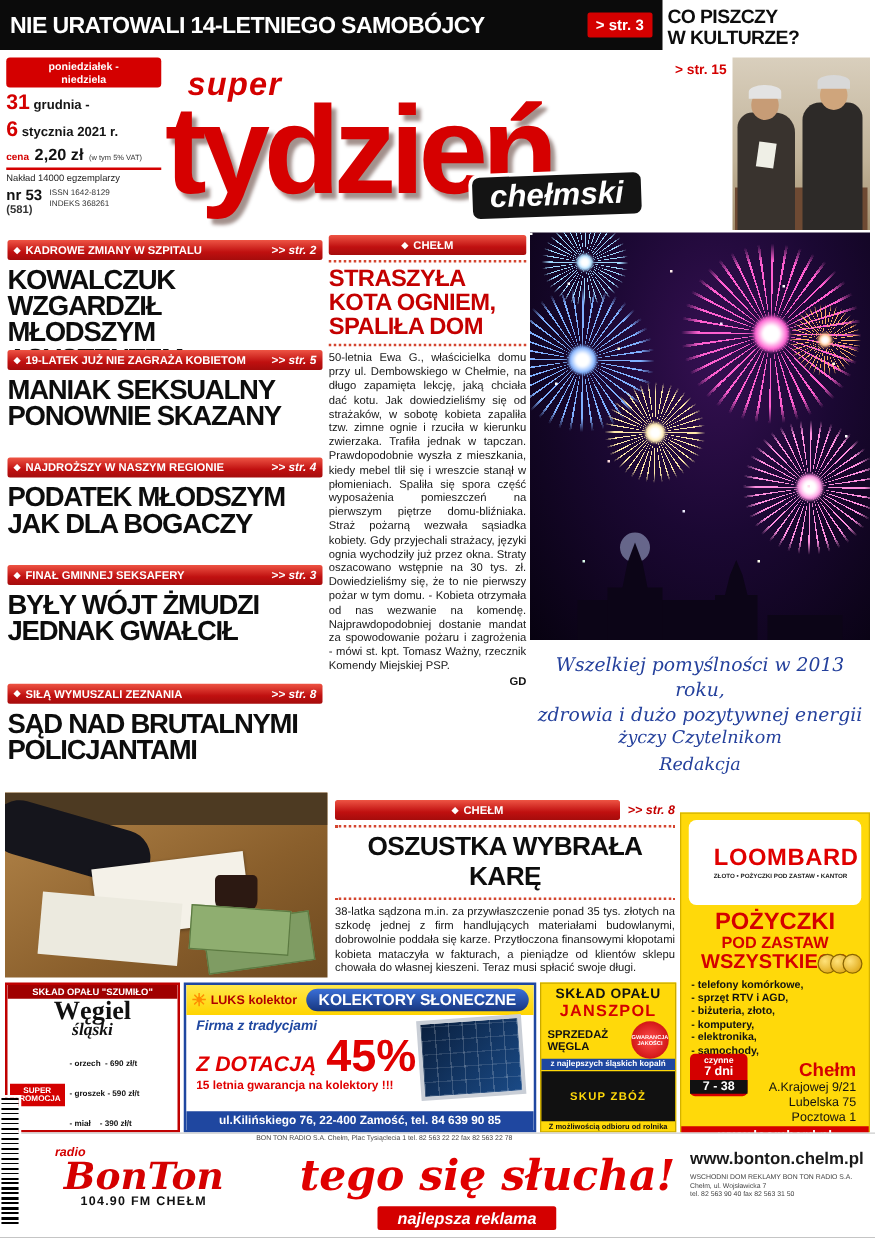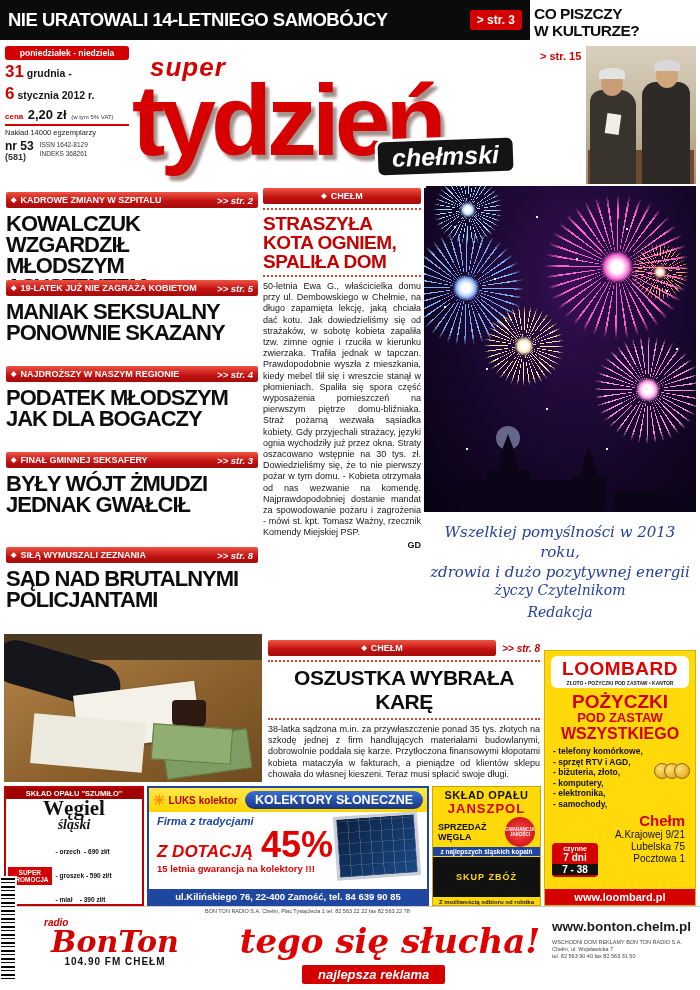--- a/index.html
+++ b/index.html
@@ -20,21 +20,21 @@
 .pp-fig1{position:absolute;left:4px;top:44px;width:46px;height:94px;background:#39332e;border-radius:12px 16px 0 0}
 .pp-head1{position:absolute;left:15px;top:26px;width:22px;height:24px;background:#c79c76;border-radius:50%}
 .pp-hair1{position:absolute;left:13px;top:22px;width:26px;height:11px;background:#e3e3e3;border-radius:50% 50% 0 0}
 .pp-fig2{position:absolute;right:6px;top:36px;width:48px;height:102px;background:#2d2a28;border-radius:14px 12px 0 0}
 .pp-head2{position:absolute;right:18px;top:18px;width:22px;height:24px;background:#cfa57c;border-radius:50%}
 .pp-hair2{position:absolute;right:16px;top:14px;width:26px;height:11px;background:#d8d8d8;border-radius:50% 50% 0 0}
 .pp-shirt{position:absolute;left:20px;top:68px;width:14px;height:20px;background:#efefe6;transform:rotate(8deg)}
 
 
 .minfo{position:absolute;left:5px;top:46px;width:124px}
-.daybadge{background:#d40000;color:#fff;font-weight:bold;font-size:8.5px;text-align:center;border-radius:3px;padding:2px 6px}
+.daybadge{background:#d40000;color:#fff;font-weight:bold;font-size:8.5px;text-align:center;border-radius:3px;padding:2px 16px}
 .drow{margin-top:2px;white-space:nowrap}
 .dnum{color:#d40000;font-weight:bold;font-size:17px}
 .dtxt{font-weight:bold;font-size:10.5px;color:#151515}
 .prow{margin-top:1px;border-bottom:2px solid #d40000;padding-bottom:1px;white-space:nowrap}
 .plab{color:#d40000;font-weight:bold;font-size:8px}
 .pval{font-weight:bold;font-size:13px;color:#111}
 .pvat{font-size:6px;color:#333}
 .circ{font-size:7.5px;margin-top:2px;color:#222}
 .issue{display:flex;margin-top:3px;gap:6px;align-items:flex-start}
 .ino{font-weight:bold;font-size:12px;line-height:12px}
@@ -86,21 +86,21 @@
 
 
 .a2{position:absolute;left:268px;top:640px;width:272px}
 .a2 .hrow{display:flex;align-items:center;gap:6px}
 .a2 .kbar{flex:1}
 .pgref2{color:#c40000;font-weight:bold;font-size:10px;font-style:italic;white-space:nowrap}
 .a2 h1{font-size:21px;text-align:center;letter-spacing:-0.5px;color:#0d0d0d;margin:1px 0;font-weight:bold}
 
 
 .loom{position:absolute;left:544px;top:650px;width:152px;height:256px;background:#ffd90a;border:1px solid #d4b200;display:flex;flex-direction:column}
-.lbox{background:#fff;border-radius:6px;margin:5px 6px 2px;padding:2px;text-align:center}
+.lbox{background:#fff;border-radius:6px;margin:5px 6px 2px;padding:20px;text-align:center}
 .lbrand{color:#e00000;font-size:19px;font-weight:bold;letter-spacing:.5px}
 .ltag{font-size:5px;color:#222;font-weight:bold;white-space:nowrap}
 .off1{color:#d40000;font-weight:bold;text-align:center;font-size:19px;line-height:19px;margin-top:2px}
 .off2{color:#d40000;font-weight:bold;text-align:center;font-size:13px;line-height:14px}
 .off3{color:#d40000;font-weight:bold;text-align:center;font-size:16px;line-height:17px}
 .litems{margin:4px 0 0 8px;font-size:8.5px;font-weight:bold;line-height:10.5px;color:#111}
 .coins{position:absolute;right:5px;top:112px;display:flex}
 .coin{width:16px;height:16px;border-radius:50%;background:radial-gradient(circle at 35% 35%,#ffe27a,#d79a00);border:1px solid #8a6400;margin-left:-6px}
 .lcity{color:#d40000;font-weight:bold;font-size:15px;text-align:right;margin:3px 10px 0 0}
 .laddr{font-size:10px;font-weight:normal;text-align:right;margin-right:10px;line-height:12px;color:#111}
@@ -182,21 +182,21 @@
     <div class="pp-hair2"></div>
     <div class="pp-shirt"></div>
   </div>
 
   <div class="minfo">
     <div class="daybadge">poniedziałek - niedziela</div>
     <div class="drow">
       <span class="dnum">31</span><span class="dtxt"> grudnia -</span>
     </div>
     <div class="drow">
-      <span class="dnum">6</span><span class="dtxt"> stycznia 2012 r.</span>
+      <span class="dnum">6</span><span class="dtxt"> stycznia 2021 r.</span>
     </div>
     <div class="prow">
       <span class="plab">cena</span>
       <span class="pval">2,20 zł</span>
       <span class="pvat">(w tym 5% VAT)</span>
     </div>
     <div class="circ">Nakład 14000 egzemplarzy</div>
     <div class="issue">
       <div>
         <div class="ino">nr 53</div>

